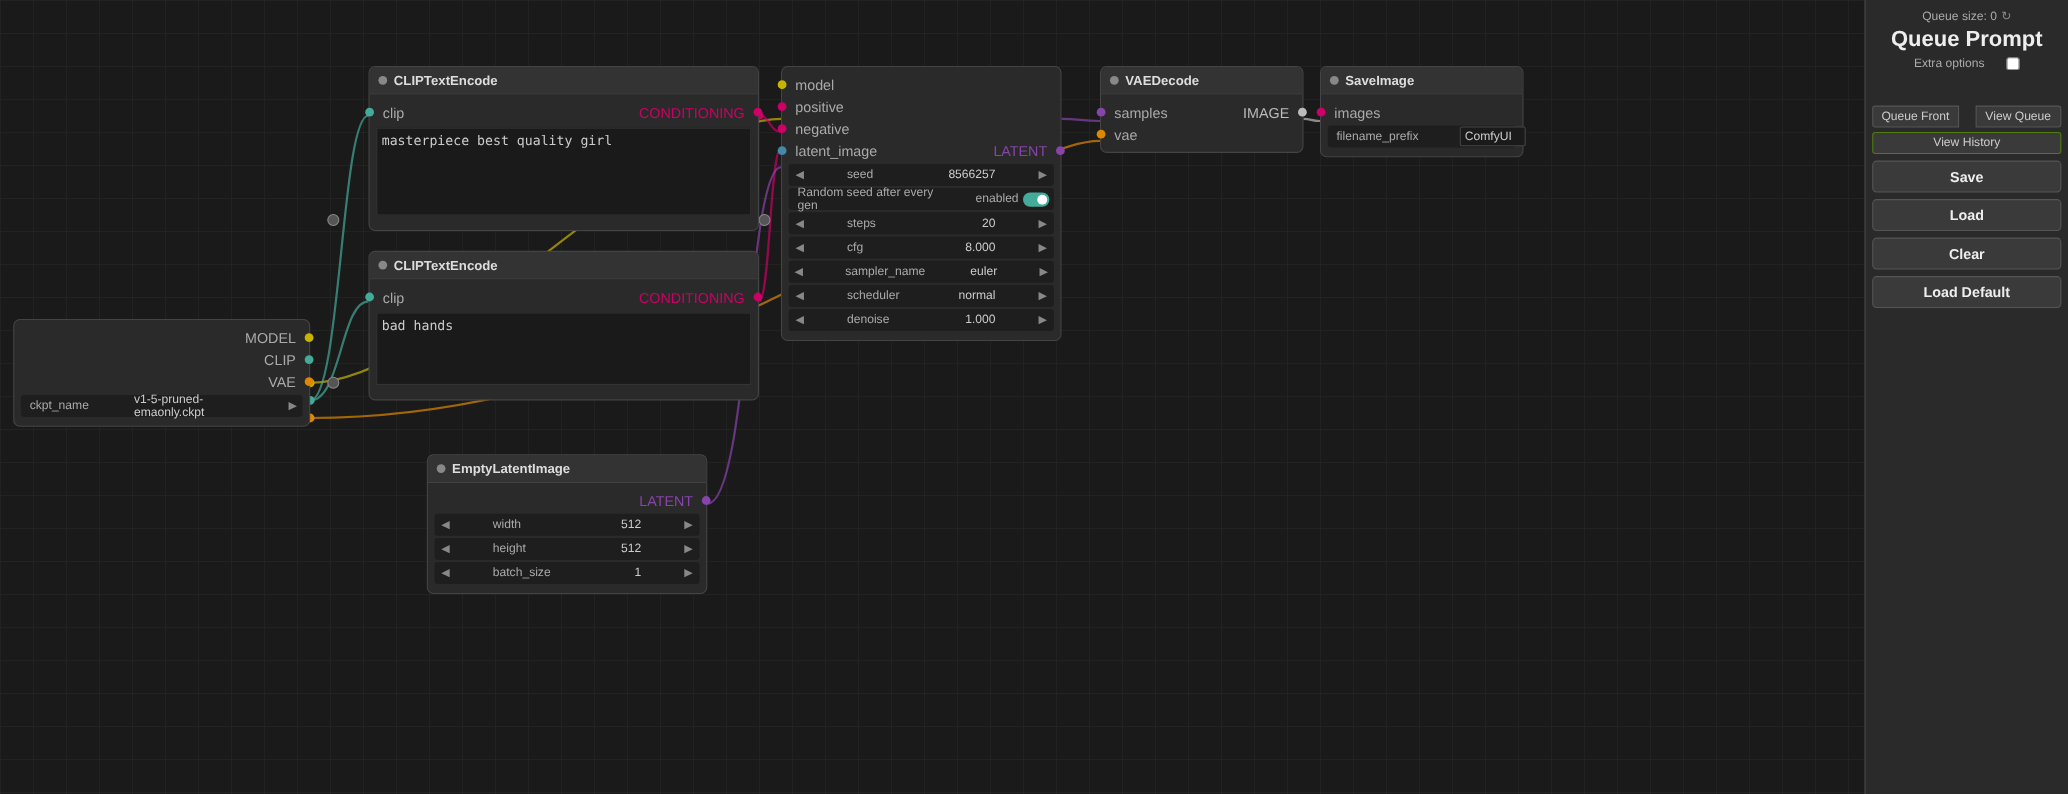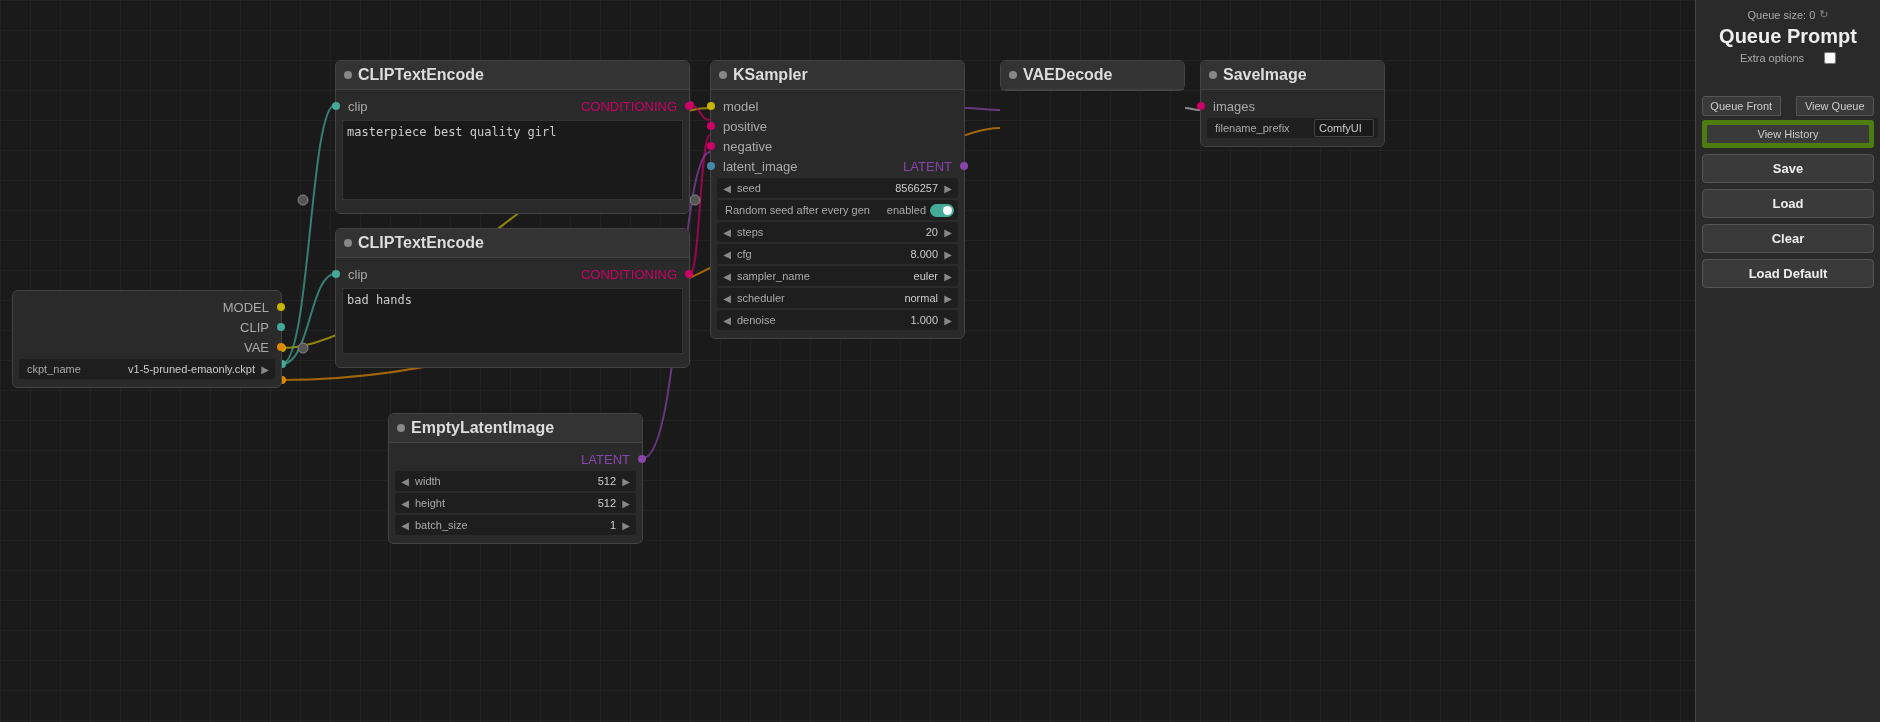--- a/index.html
+++ b/index.html
@@ -26,21 +26,21 @@
       border: 1px solid #444;
     }
 
     .node-header {
       display: flex;
       align-items: center;
       padding: 5px 8px;
       background: #333;
       border-radius: 6px 6px 0 0;
       border-bottom: 1px solid #444;
-      font-size: 16px;
+      font-size: 12px;
       font-weight: bold;
       color: #ddd;
       gap: 6px;
     }
 
     .node-dot {
       width: 8px;
       height: 8px;
       border-radius: 50%;
       background: #888;
@@ -89,20 +89,21 @@
 
     
     .slider-row {
       display: flex;
       align-items: center;
       margin: 2px 6px;
       background: #1e1e1e;
       border-radius: 3px;
       padding: 2px 4px;
       height: 20px;
+      gap: 33px;
     }
 
     .slider-arrow {
       cursor: pointer;
       color: #888;
       font-size: 10px;
       width: 12px;
       text-align: center;
     }
 
@@ -256,21 +257,21 @@
       border-radius: 3px 0 0 3px;
     }
 
     .panel-tab:last-child {
       border-radius: 0 3px 3px 0;
     }
 
     .panel-view-history {
       font-size: 11px;
       background: #3a3a3a;
-      border: 5px solid #4d7c0f;
+      border: 1px solid #4d7c0f;
       color: #ccc;
       padding: 3px 8px;
       cursor: pointer;
       border-radius: 3px;
       width: 100%;
       text-align: center;
     }
 
     .panel-btn {
       width: 100%;
@@ -426,24 +427,20 @@
       <span class="port-label" style="padding-left:12px;">clip</span>
       <span style="flex:1;"></span>
       <span class="port-label" style="padding-right:12px; color:#c06;">CONDITIONING</span>
       <div class="port-dot port-dot-right port-pink"></div>
     </div>
     <textarea class="node-textarea" rows="4" style="">bad hands</textarea>
   </div>
 </div>
 
 <div class="node" id="ksampler-node">
-  <div class="node-header">
-    <div class="node-dot"></div>
-    <span>KSampler</span>
-  </div>
   <div class="node-content">
 
     <div class="port-row" style="position:relative; padding-left:12px;">
       <div class="port-dot port-dot-left port-yellow"></div>
       <span class="port-label">model</span>
 
     </div>
 
     <div class="port-row" style="position:relative; padding-left:12px;">
       <div class="port-dot port-dot-left port-pink"></div>
@@ -513,20 +510,35 @@
       <span class="slider-arrow-right">▶</span>
     </div>
   </div>
 </div>
 
 <div class="node" id="vaedecode-node">
   <div class="node-header">
     <div class="node-dot"></div>
     <span>VAEDecode</span>
   </div>
+  <div class="node-content">
+
+    <div class="port-row" style="position:relative; padding-left:12px; padding-right:12px;">
+      <div class="port-dot port-dot-left port-purple"></div>
+      <span class="port-label">samples</span>
+      <span style="flex:1;"></span>
+      <span class="port-label" style="color:#bbb;">IMAGE</span>
+      <div class="port-dot port-dot-right port-white"></div>
+    </div>
+
+    <div class="port-row" style="position:relative; padding-left:12px;">
+      <div class="port-dot port-dot-left port-orange"></div>
+      <span class="port-label">vae</span>
+    </div>
+  </div>
 </div>
 
 <div class="node" id="saveimage-node">
   <div class="node-header">
     <div class="node-dot"></div>
     <span>SaveImage</span>
   </div>
   <div class="node-content">
 
     <div class="port-row" style="position:relative; padding-left:12px;">

